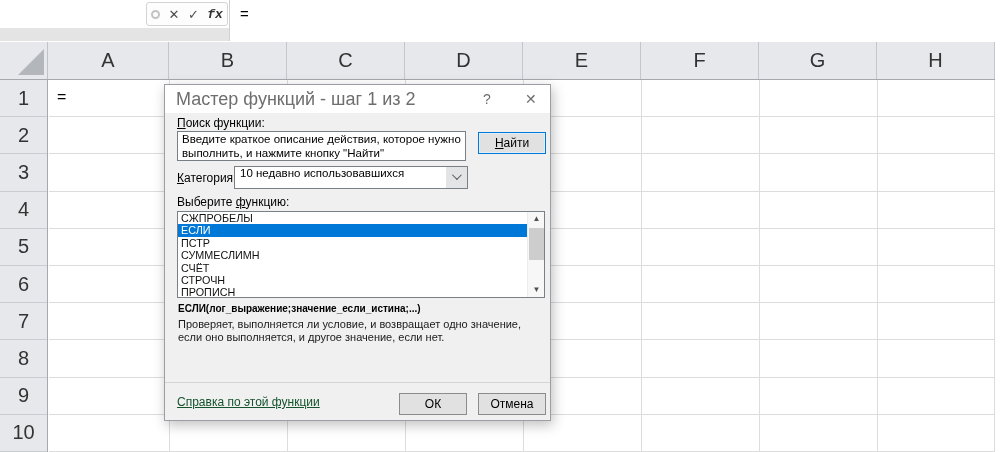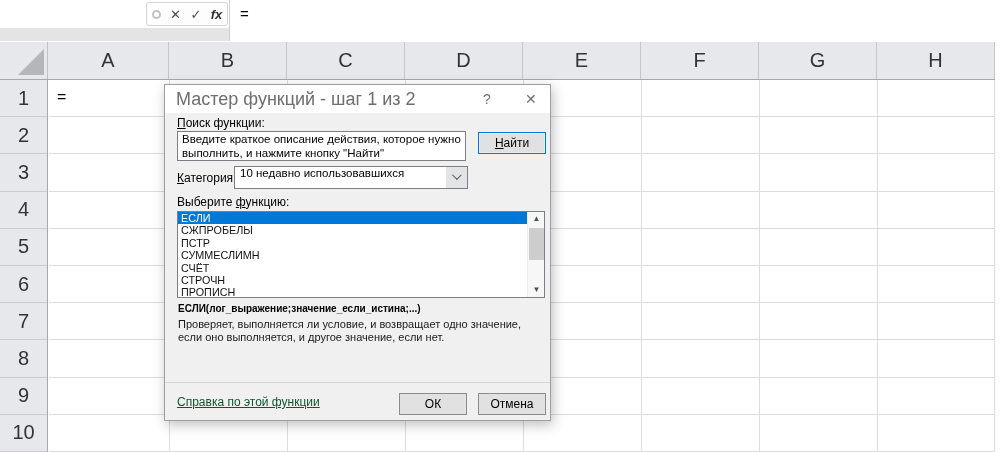--- a/index.html
+++ b/index.html
@@ -13,21 +13,21 @@
   .topbar { position:absolute; left:0; top:0; width:1000px; height:41px; background:#fff; border-bottom:1px solid #888c90; }
   .gray-strip { position:absolute; left:0; top:28px; width:229px; height:13px; background:#e4e4e4; }
   .name-box { position:absolute; left:0; top:0; width:143px; height:28px; border-right:1px solid #d0d0d0; background:#fff;
               display:flex; align-items:center; justify-content:center; font-size:14px; color:#1a1a1a; }
   .nb-caret { position:absolute; right:7px; top:9px; font-size:9px; color:#555; }
   .fbar-btns { position:absolute; left:146px; top:2px; width:82px; height:24px; border:1px solid #d4d4d4; border-radius:3px;
                display:flex; align-items:center; justify-content:space-around; background:#fdfdfd; }
   .icon-circle { width:9px; height:9px; border:2px solid #c3c3c3; border-radius:50%; }
   .icon-x { font-size:13px; color:#4d4d4d; }
   .icon-check { font-size:13px; color:#4d4d4d; }
-  .icon-fx { font-family:Liberation Sans, sans-serif; font-style:italic; font-weight:bold; font-size:13px; color:#333; }
+  .icon-fx { font-family:Liberation Mono, monospace; font-style:italic; font-weight:bold; font-size:13px; color:#333; }
   .formula-input { position:absolute; left:229px; top:0; width:771px; height:41px; border-left:1px solid #d0d0d0;
                    padding:5px 0 0 10px; font-size:15px; color:#000; background:#fff; }
 
   
   .col-headers { position:absolute; left:0; top:42px; width:995px; height:38px; display:flex;
                  background:#e6e8eb; border-bottom:1px solid #a5a8ac; }
   .corner { width:48px; position:relative; border-right:1px solid #bfc2c6; }
   .corner-tri { position:absolute; right:3px; bottom:4px; width:0; height:0;
                 border-left:26px solid transparent; border-bottom:26px solid #b3b7bb; }
   .col-h { width:118px; display:flex; align-items:center; justify-content:center;
@@ -144,22 +144,22 @@
     <div class="combo">
       <div class="combo-text">10 недавно использовавшихся</div>
       <div class="combo-btn">
           <span class="chev"></span>
         </div>
     </div>
 
     <div class="dlg-label" style="left:12px; top:110px;"><span>Выберите </span><span class="mn">ф</span><span>ункцию:</span></div>
 
     <div class="listbox">
+      <div class="lb-item">СЖПРОБЕЛЫ</div>
       <div class="lb-item selected">ЕСЛИ</div>
-      <div class="lb-item">СЖПРОБЕЛЫ</div>
       <div class="lb-item">ПСТР</div>
       <div class="lb-item">СУММЕСЛИМН</div>
       <div class="lb-item">СЧЁТ</div>
       <div class="lb-item">СТРОЧН</div>
       <div class="lb-item">ПРОПИСН</div>
       <div class="scrollbar">
         <div class="sb-arrow sb-up">▲</div>
         <div class="sb-thumb"></div>
         <div class="sb-arrow sb-down">▼</div>
       </div>

